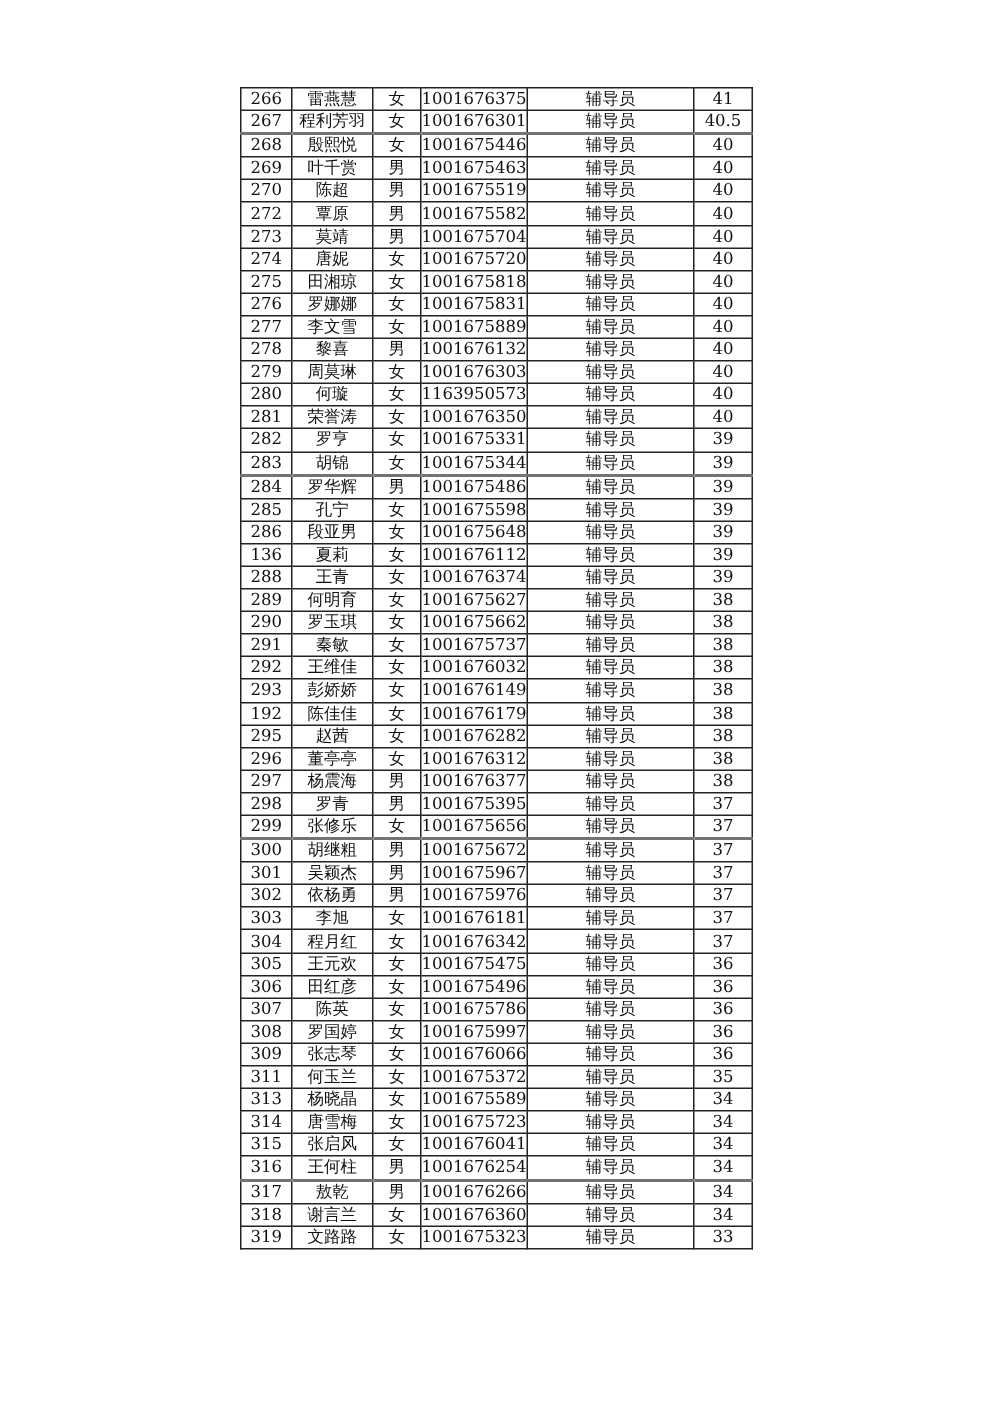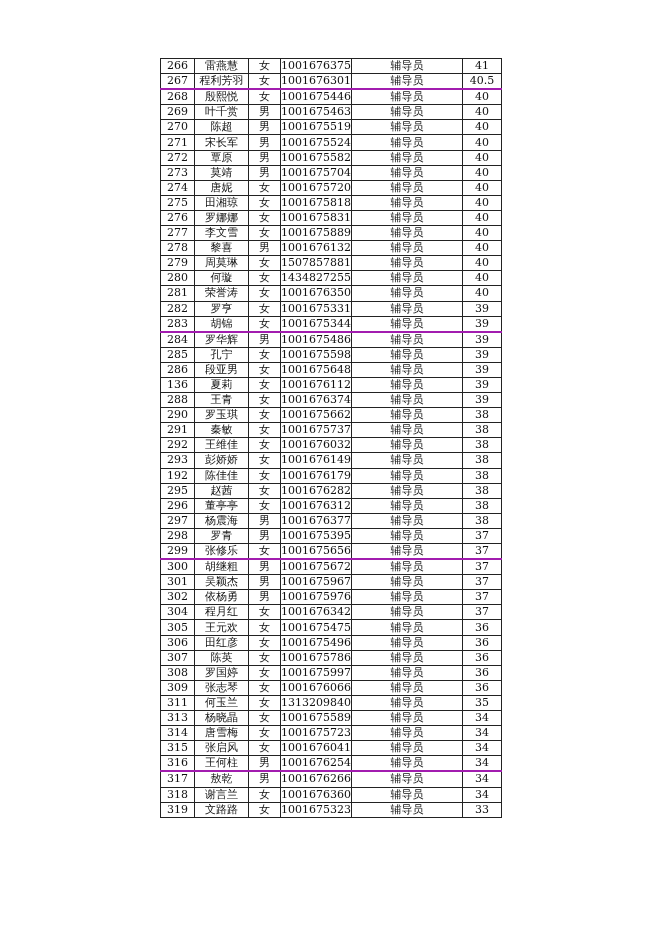--- a/index.html
+++ b/index.html
@@ -8,21 +8,21 @@
   table.sheet { position:absolute; left:160px; top:58px; border-collapse:collapse;
                 table-layout:fixed; font-size:11px; }
   table.sheet td { border:1px solid #222; height:14.1px; padding:0; line-height:14px;
                    white-space:nowrap; overflow:hidden; text-align:center; }
   td.c-no { width:33px;margin-top:48px; }
   td.c-name { width:53px; }
   td.c-sex { width:31px; }
   td.c-id { width:69px; text-align:left; padding-left:4px; }
   td.c-role { width:110px; }
   td.c-score { width:38px; }
-  tr.thick-bottom td { border-bottom:2px solid #a21caf; }
+  tr.thick-bottom td { border-bottom:2px solid #737373; }
 </style>
 </head>
 <body>
 
 <table class="sheet">
   <tbody id="tbody">
       <tr>
         <td class="c-no">266</td>
         <td class="c-name">雷燕慧</td>
         <td class="c-sex">女</td>
@@ -56,28 +56,20 @@
       </tr>
       <tr>
         <td class="c-no">270</td>
         <td class="c-name">陈超</td>
         <td class="c-sex">男</td>
         <td class="c-id">1001675519</td>
         <td class="c-role">辅导员</td>
         <td class="c-score">40</td>
       </tr>
       <tr>
-        <td class="c-no">271</td>
-        <td class="c-name">宋长军</td>
-        <td class="c-sex">男</td>
-        <td class="c-id">1001675524</td>
-        <td class="c-role">辅导员</td>
-        <td class="c-score">40</td>
-      </tr>
-      <tr>
         <td class="c-no">272</td>
         <td class="c-name">覃原</td>
         <td class="c-sex">男</td>
         <td class="c-id">1001675582</td>
         <td class="c-role">辅导员</td>
         <td class="c-score">40</td>
       </tr>
       <tr>
         <td class="c-no">273</td>
         <td class="c-name">莫靖</td>
@@ -123,29 +115,29 @@
         <td class="c-name">黎喜</td>
         <td class="c-sex">男</td>
         <td class="c-id">1001676132</td>
         <td class="c-role">辅导员</td>
         <td class="c-score">40</td>
       </tr>
       <tr>
         <td class="c-no">279</td>
         <td class="c-name">周莫琳</td>
         <td class="c-sex">女</td>
-        <td class="c-id">1507857881</td>
+        <td class="c-id">1001676303</td>
         <td class="c-role">辅导员</td>
         <td class="c-score">40</td>
       </tr>
       <tr>
         <td class="c-no">280</td>
         <td class="c-name">何璇</td>
         <td class="c-sex">女</td>
-        <td class="c-id">1434827255</td>
+        <td class="c-id">1163950573</td>
         <td class="c-role">辅导员</td>
         <td class="c-score">40</td>
       </tr>
       <tr>
         <td class="c-no">281</td>
         <td class="c-name">荣誉涛</td>
         <td class="c-sex">女</td>
         <td class="c-id">1001676350</td>
         <td class="c-role">辅导员</td>
         <td class="c-score">40</td>
@@ -200,20 +192,28 @@
       </tr>
       <tr>
         <td class="c-no">288</td>
         <td class="c-name">王青</td>
         <td class="c-sex">女</td>
         <td class="c-id">1001676374</td>
         <td class="c-role">辅导员</td>
         <td class="c-score">39</td>
       </tr>
       <tr>
+        <td class="c-no">289</td>
+        <td class="c-name">何明育</td>
+        <td class="c-sex">女</td>
+        <td class="c-id">1001675627</td>
+        <td class="c-role">辅导员</td>
+        <td class="c-score">38</td>
+      </tr>
+      <tr>
         <td class="c-no">290</td>
         <td class="c-name">罗玉琪</td>
         <td class="c-sex">女</td>
         <td class="c-id">1001675662</td>
         <td class="c-role">辅导员</td>
         <td class="c-score">38</td>
       </tr>
       <tr>
         <td class="c-no">291</td>
         <td class="c-name">秦敏</td>
@@ -304,20 +304,28 @@
       </tr>
       <tr>
         <td class="c-no">302</td>
         <td class="c-name">依杨勇</td>
         <td class="c-sex">男</td>
         <td class="c-id">1001675976</td>
         <td class="c-role">辅导员</td>
         <td class="c-score">37</td>
       </tr>
       <tr>
+        <td class="c-no">303</td>
+        <td class="c-name">李旭</td>
+        <td class="c-sex">女</td>
+        <td class="c-id">1001676181</td>
+        <td class="c-role">辅导员</td>
+        <td class="c-score">37</td>
+      </tr>
+      <tr>
         <td class="c-no">304</td>
         <td class="c-name">程月红</td>
         <td class="c-sex">女</td>
         <td class="c-id">1001676342</td>
         <td class="c-role">辅导员</td>
         <td class="c-score">37</td>
       </tr>
       <tr>
         <td class="c-no">305</td>
         <td class="c-name">王元欢</td>
@@ -355,21 +363,21 @@
         <td class="c-name">张志琴</td>
         <td class="c-sex">女</td>
         <td class="c-id">1001676066</td>
         <td class="c-role">辅导员</td>
         <td class="c-score">36</td>
       </tr>
       <tr>
         <td class="c-no">311</td>
         <td class="c-name">何玉兰</td>
         <td class="c-sex">女</td>
-        <td class="c-id">1313209840</td>
+        <td class="c-id">1001675372</td>
         <td class="c-role">辅导员</td>
         <td class="c-score">35</td>
       </tr>
       <tr>
         <td class="c-no">313</td>
         <td class="c-name">杨晓晶</td>
         <td class="c-sex">女</td>
         <td class="c-id">1001675589</td>
         <td class="c-role">辅导员</td>
         <td class="c-score">34</td>

